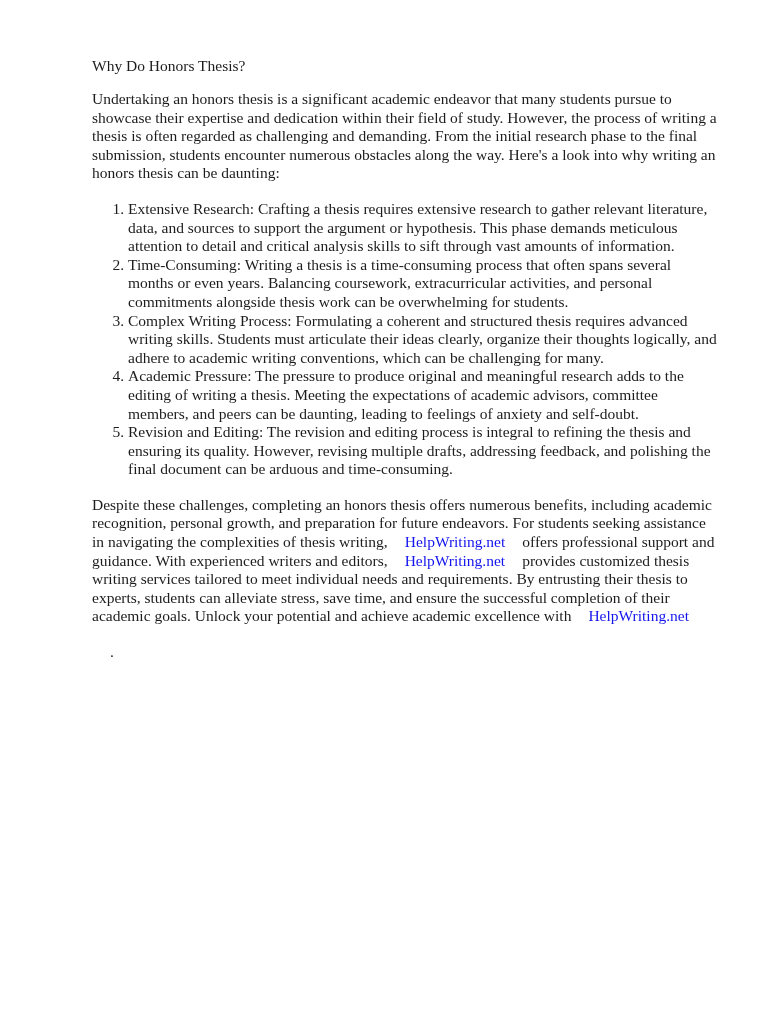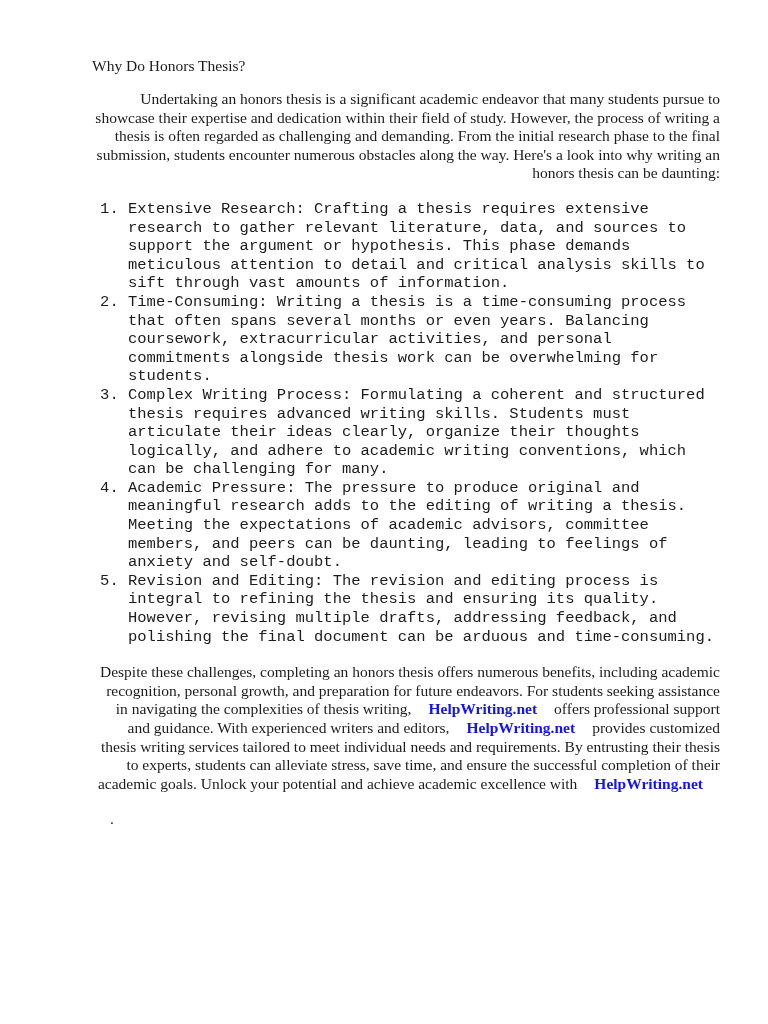--- a/index.html
+++ b/index.html
@@ -27,34 +27,33 @@
     line-height: 18.6px;
   }
   .doc-title {
     font-size: 15.5px;
     line-height: 19px;
     font-weight: normal;
     margin: 0 0 15px 0;
   }
   .paragraph {
     margin: 0 0 17px 0;
-    text-align: right;
+    text-align: left;
   }
   ol.challenges {
     margin: 0 0 17px 0;
     padding-left: 36px;
-    font-family: Liberation Mono, monospace;
   }
   ol.challenges li {
     margin: 0;
     padding-left: 0;
   }
   .doc-link {
     color: var(--link-color, #1414ee);
-    font-weight: bold;
+    font-weight: normal;
     text-decoration: none;
     margin: 0 17px;
     cursor: pointer;
   }
   .closing-period {
     padding-left: 18px;
     margin: 0;
   }
 </style>
 </head>

